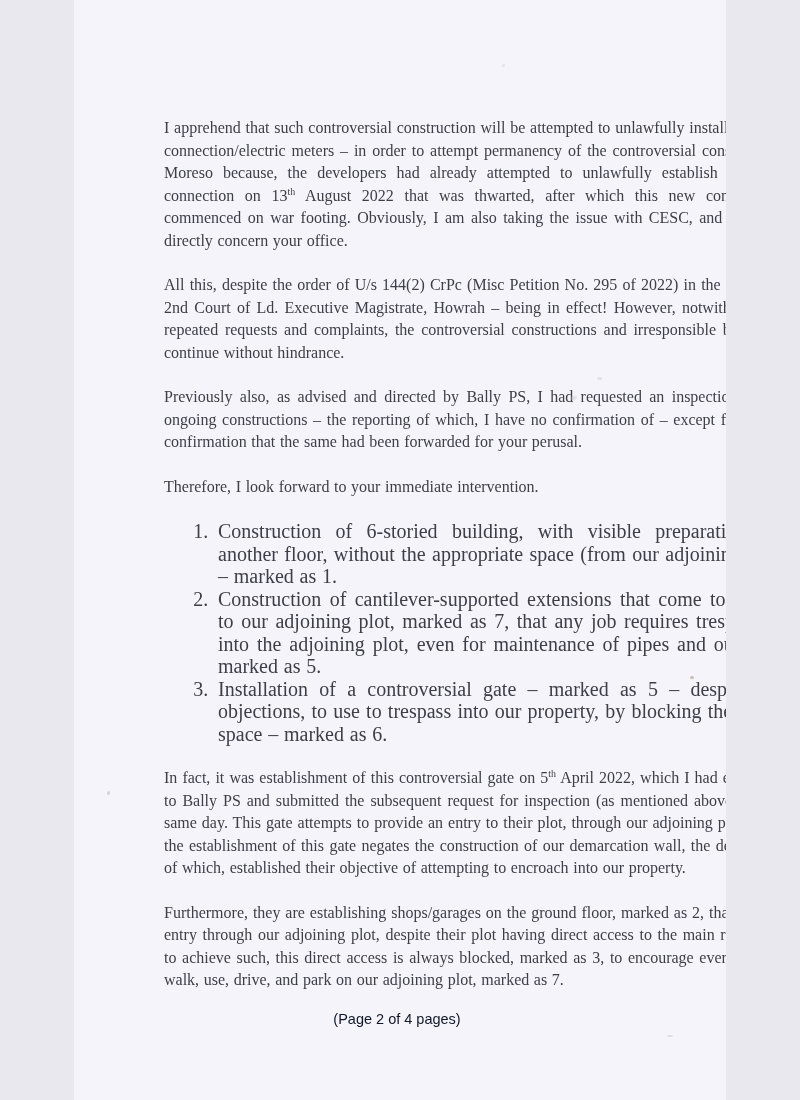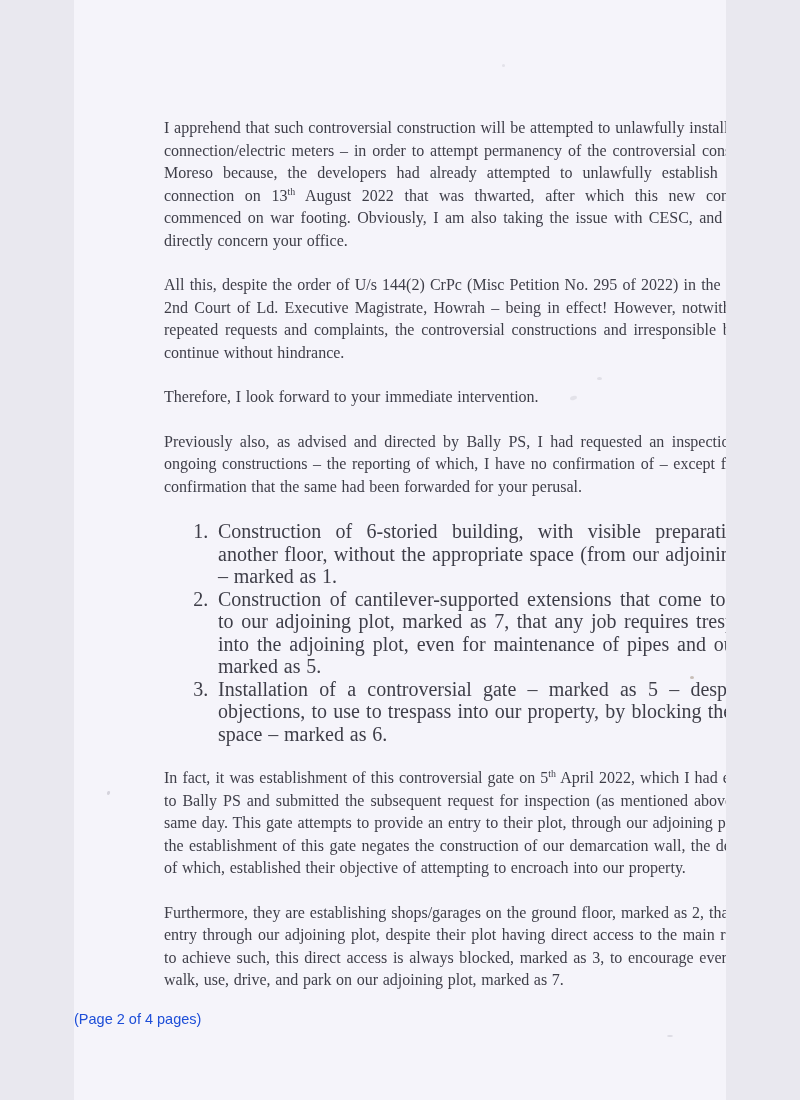--- a/index.html
+++ b/index.html
@@ -48,24 +48,24 @@
     text-justify: inter-word;
     word-spacing: 0.04em;
     padding-left: 4px;
     margin: 0;
   }
   .page-footer {
     position: absolute;
     left: 0;
     right: 6px;
     top: 1011px;
-    text-align: left;
+    text-align: center;
     font-family: "Liberation Sans", sans-serif;
     font-size: 14.5px;
-    color: #1d4ed8;
+    color: #0f172a;
   }
   
   .speck {
     position: absolute;
     background: #b9b8c2;
     border-radius: 50%;
     opacity: 0.55;
   }
   .speck.s1 { left: 745px; top: 20px;  width: 4px; height: 4px; }
   .speck.s2 { left: 763px; top: 36px;  width: 3px; height: 8px; transform: rotate(35deg); opacity: 0.4; }
@@ -76,22 +76,22 @@
   .speck.s7 { left: 593px; top: 1035px; width: 6px; height: 2px; opacity: 0.4; }
   .speck.s8 { left: 428px; top: 64px; width: 3px; height: 3px; opacity: 0.3; }
 </style>
 </head>
 <body>
 
 <div class="page">
   <main class="doc-body" id="doc-body">
       <p class="para"><span>I apprehend that such controversial construction will be attempted to unlawfully install a CESC connection/electric meters – in order to attempt permanency of the controversial construction. Moreso because, the developers had already attempted to unlawfully establish a CESC connection on 13</span><sup>th</sup><span> August 2022 that was thwarted, after which this new construction commenced on war footing. Obviously, I am also taking the issue with CESC, and does not directly concern your office.</span></p>
       <p class="para"><span>All this, despite the order of U/s 144(2) CrPc (Misc Petition No. 295 of 2022) in the Office of 2nd Court of Ld. Executive Magistrate, Howrah – being in effect! However, notwithstanding repeated requests and complaints, the controversial constructions and irresponsible behaviors continue without hindrance.</span></p>
+      <p class="para"><span>Previously also, as advised and directed by Bally PS, I had requested an inspection of the ongoing constructions – the reporting of which, I have no confirmation of – except for verbal confirmation that the same had been forwarded for your perusal.</span></p>
       <p class="para"><span>Therefore, I look forward to your immediate intervention.</span></p>
-      <p class="para"><span>Previously also, as advised and directed by Bally PS, I had requested an inspection of the ongoing constructions – the reporting of which, I have no confirmation of – except for verbal confirmation that the same had been forwarded for your perusal.</span></p>
       <ol class="num-list">
         <li>Construction of 6-storied building, with visible preparations of another floor, without the appropriate space (from our adjoining plot) – marked as 1.</li>
         <li>Construction of cantilever-supported extensions that come too close to our adjoining plot, marked as 7, that any job requires trespassing into the adjoining plot, even for maintenance of pipes and outlets – marked as 5.</li>
         <li>Installation of a controversial gate – marked as 5 – despite our objections, to use to trespass into our property, by blocking their own space – marked as 6.</li>
       </ol>
       <p class="para"><span>In fact, it was establishment of this controversial gate on 5</span><sup>th</sup><span> April 2022, which I had explained to Bally PS and submitted the subsequent request for inspection (as mentioned above) on the same day. This gate attempts to provide an entry to their plot, through our adjoining plot. Also, the establishment of this gate negates the construction of our demarcation wall, the demolition of which, established their objective of attempting to encroach into our property.</span></p>
       <p class="para"><span>Furthermore, they are establishing shops/garages on the ground floor, marked as 2, that assume entry through our adjoining plot, despite their plot having direct access to the main road. And to achieve such, this direct access is always blocked, marked as 3, to encourage everybody to walk, use, drive, and park on our adjoining plot, marked as 7.</span></p>
     </main>
 
   <div class="page-footer">(Page 2 of 4 pages)</div>

